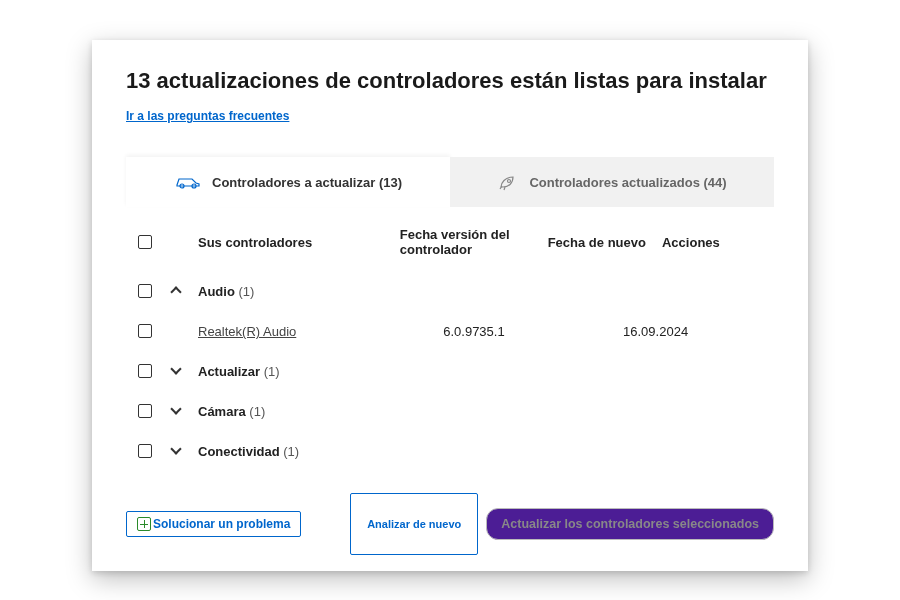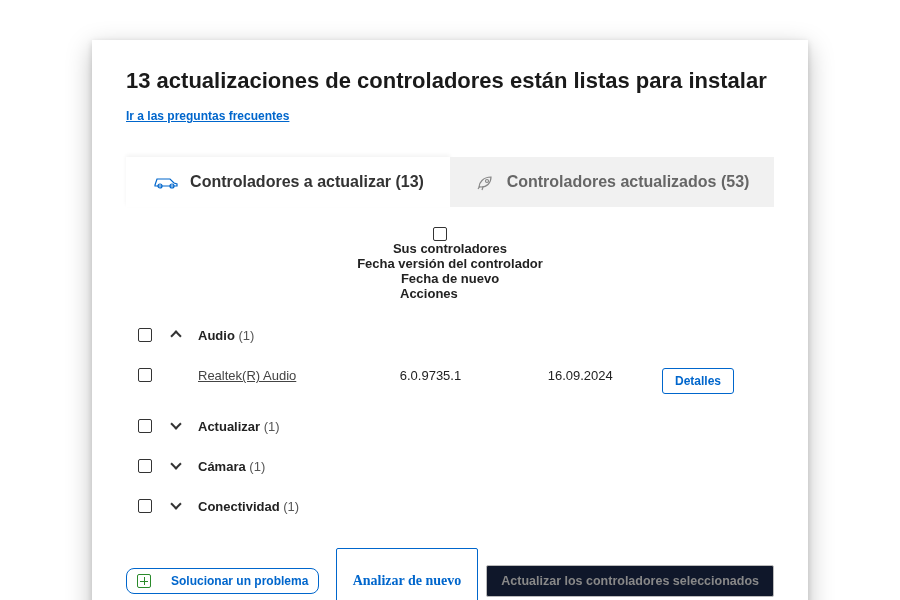--- a/index.html
+++ b/index.html
@@ -38,42 +38,41 @@
       width: 100%;
       margin-bottom: 0;
     }
     .tab {
       flex: 1;
       display: flex;
       align-items: center;
       justify-content: center;
       gap: 10px;
       padding: 16px 0;
-      font-size: 16px;
+      font-size: 13px;
       font-weight: 600;
       cursor: pointer;
       color: #333;
     }
     .tab.active {
       background: #fff;
       box-shadow: 0 -2px 4px rgba(0,0,0,0.05);
     }
     .tab.inactive {
       background: #f1f1f1;
       color: #666;
     }
     .tab-icon { display: inline-flex; }
     .table-head {
       display: flex;
       align-items: center;
       padding: 20px 12px 14px 12px;
       font-size: 13px;
       font-weight: 700;
       color: #222;
-      flex-direction: column;
     }
     .col-check { width: 34px; display: flex; }
     .col-expand { width: 26px; }
     .col-name { flex: 1.5; }
     .col-version { flex: 1.1; }
     .col-date { flex: 0.85; }
     .col-actions { width: 100px; }
     .checkbox {
       width: 14px;
       height: 14px;
@@ -127,23 +126,23 @@
     }
     .fix-btn {
       border: 1px solid #0066cc;
       color: #0066cc;
       background: #fff;
       padding: 5px 10px;
       font-size: 12px;
       font-weight: 600;
       display: inline-flex;
       align-items: center;
-      gap: 20px;
-      cursor: pointer;
-      border-radius: 8px;
+      gap: 2px;
+      cursor: pointer;
+      border-radius: 2px;
     }
     .plus-icon {
       width: 14px;
       height: 14px;
       border: 1.5px solid #2a8a2a;
       border-radius: 2px;
       position: relative;
       display: inline-block;
     }
     .plus-icon::before, .plus-icon::after {
@@ -153,35 +152,34 @@
     }
     .plus-icon::before { left: 5.5px; top: 2px; width: 1.5px; height: 8px; }
     .plus-icon::after { top: 5.5px; left: 2px; height: 1.5px; width: 8px; }
     .scan-info { color: #333; flex: 0 0 auto; }
     .spacer { flex: 1; }
     .rescan-btn {
       border: 1.5px solid #0066cc;
       color: #0066cc;
       background: #fff;
       padding: 24px 16px;
-      font-size: 14px;
+      font-size: 11px;
       font-weight: 600;
       cursor: pointer;
       border-radius: 2px;
-      font-family: Liberation Serif, serif;
     }
     .update-btn {
       border: 1px solid #bbb;
-      background: #0f172a;
+      background: #4c1d95;
       color: #888;
       padding: 8px 14px;
       font-size: 12.5px;
       font-weight: 600;
       cursor: not-allowed;
-      border-radius: 2px;
+      border-radius: 12px;
     }
   </style>
 </head>
 <body>
 
 <div class="card">
 
   <h1 class="page-title">13 actualizaciones de controladores están listas para instalar</h1>
   <a class="faq-link">Ir a las preguntas frecuentes</a>
 
@@ -197,21 +195,21 @@
       <span>Controladores a actualizar (13)</span>
     </div>
     <div class="tab inactive">
       <span class="tab-icon">
         <svg width="22" height="18" viewBox="0 0 22 18" fill="none" stroke="#888" stroke-width="1.2">
           <path d="M4 14 C4 10 8 4 16 4 C16 10 12 14 6 14 Z"></path>
           <circle cx="12" cy="8" r="1.5"></circle>
           <path d="M5 13 L3 16 M8 14 L7 17"></path>
         </svg>
       </span>
-      <span>Controladores actualizados (53)</span>
+      <span>Controladores actualizados (44)</span>
     </div>
   </div>
 
   <div class="table-head">
     <div class="col-check">
         <span class="checkbox"></span>
       </div>
     <div class="col-expand"></div>
     <div class="col-name">Sus controladores</div>
     <div class="col-version">Fecha versión del controlador</div>
@@ -235,21 +233,20 @@
   </div>
 
   <div class="row">
     <div class="col-check">
         <span class="checkbox"></span>
       </div>
     <div class="col-expand"></div>
     <div class="col-name"><span class="driver-link">Realtek(R) Audio</span></div>
     <div class="col-version">6.0.9735.1</div>
     <div class="col-date">16.09.2024</div>
-    <div class="col-actions"><button class="details-btn">Detalles</button></div>
   </div>
 
   
   <div class="row group-row">
     <div class="col-check">
         <span class="checkbox"></span>
       </div>
     <div class="col-expand"><span class="chevron down"></span></div>
     <div class="col-name">
       <span>Actualizar</span>

